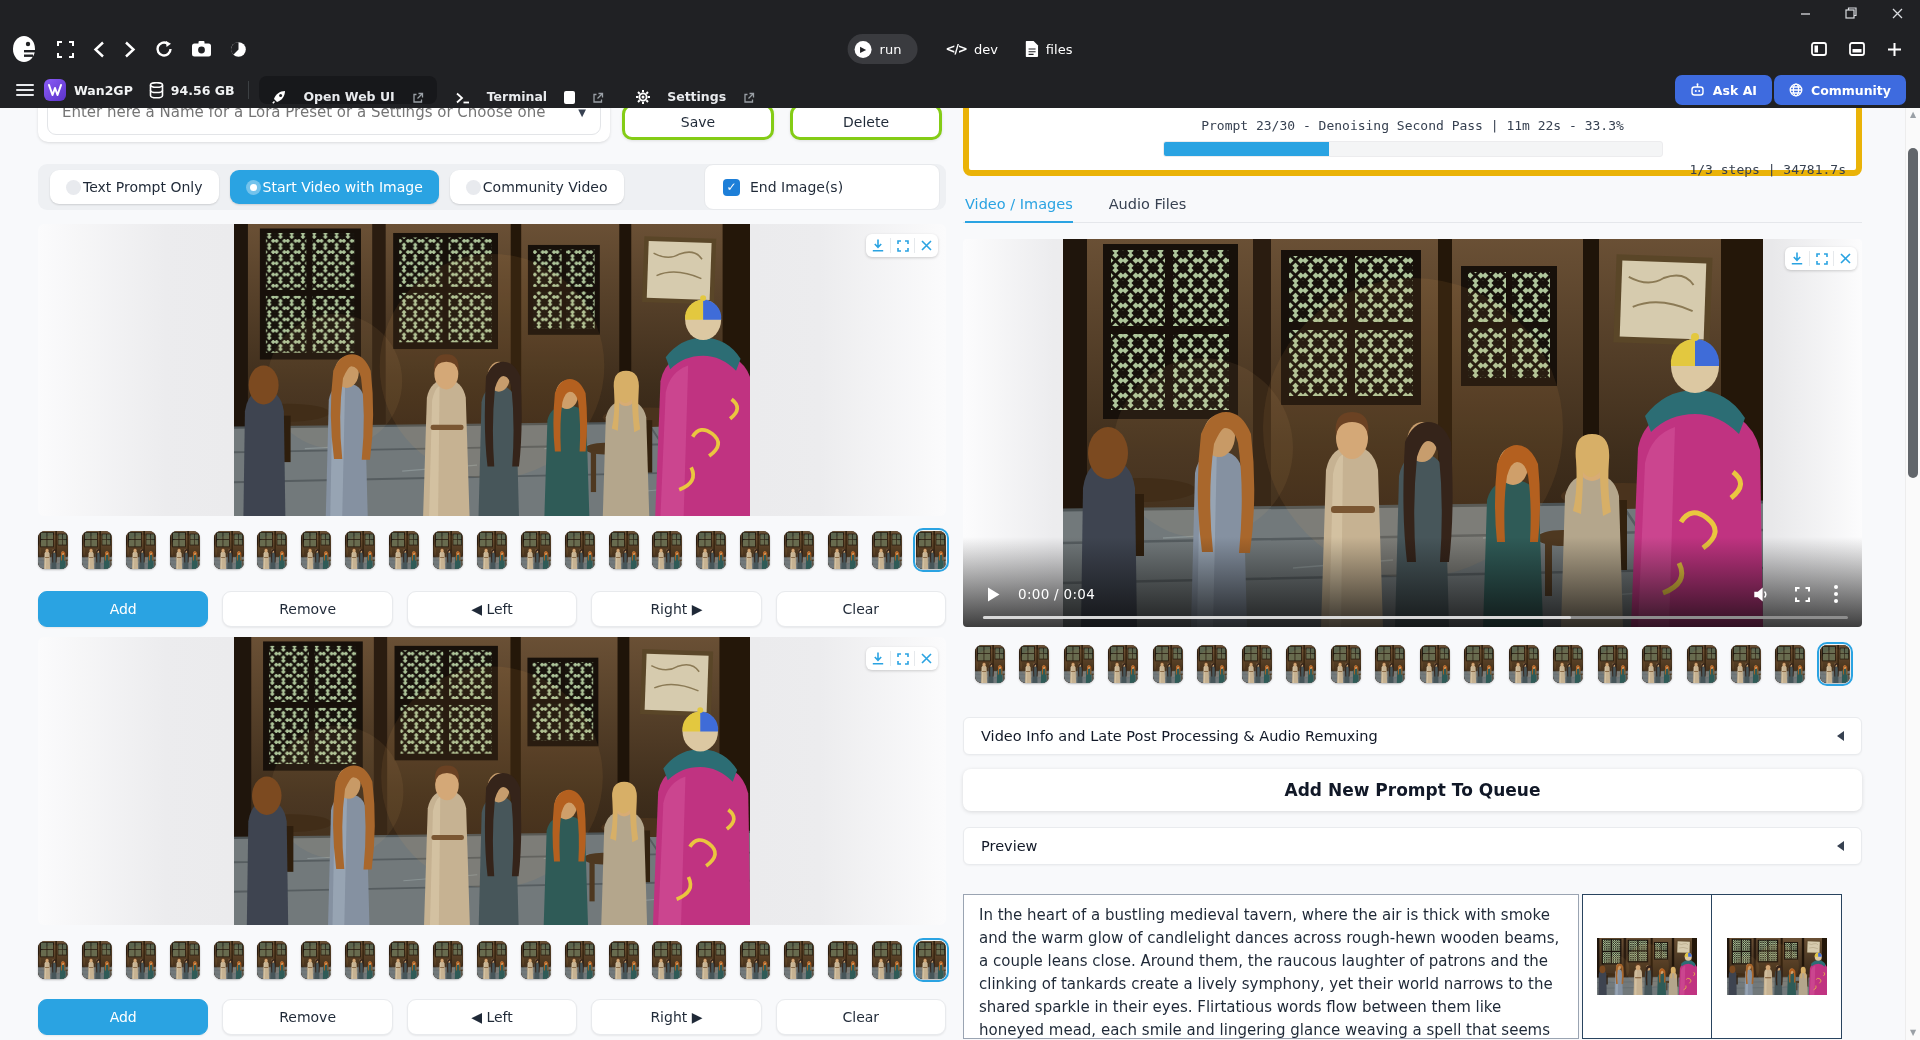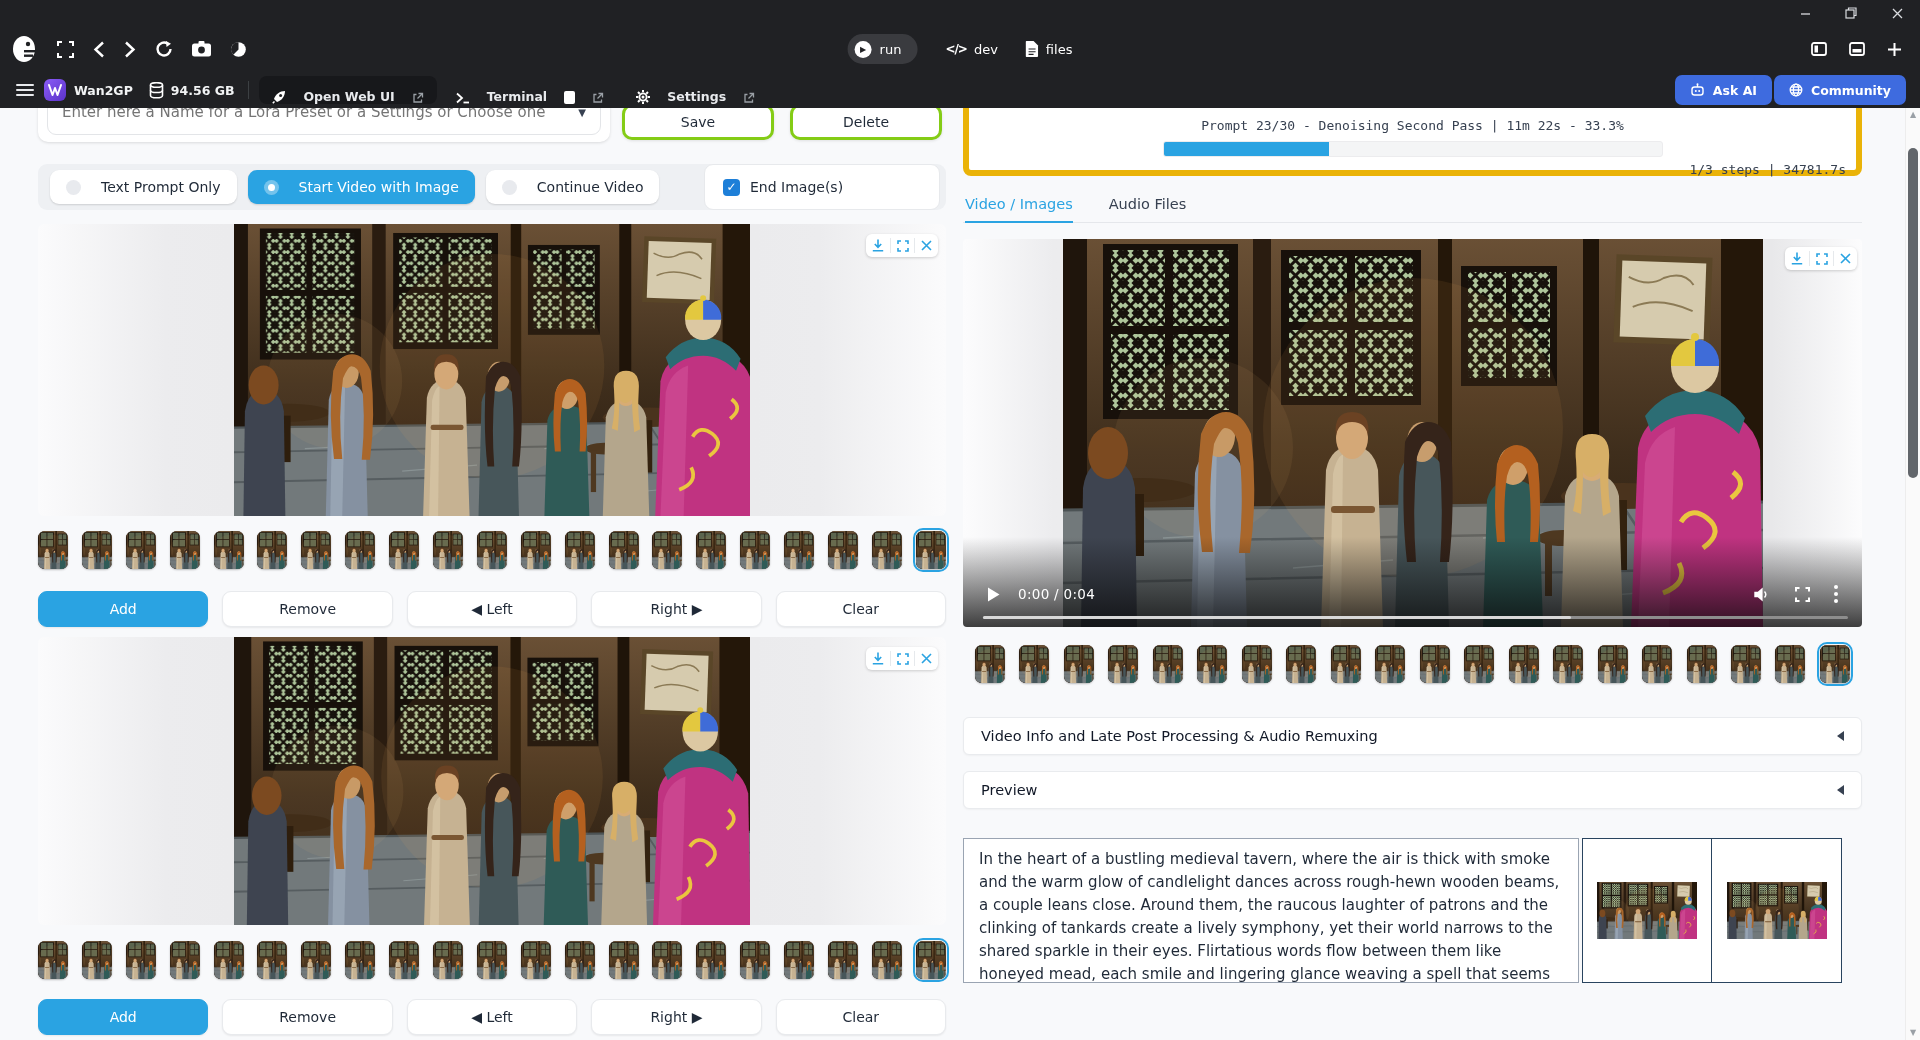--- a/index.html
+++ b/index.html
@@ -39,21 +39,21 @@
 .col-right{width:899px;margin-left:17px;display:flex;flex-direction:column;flex:none}
 
 
 .preset-row{display:flex;margin-top:-26px;height:60px;gap:16px;align-items:flex-end}
 .preset-card{width:572px;height:60px;background:#fff;border-radius:10px;box-shadow:0 1px 3px rgba(0,0,0,.12);padding:7px 9px;margin-right:-4px}
 .preset-box{height:46px;background:#fff;border:1px solid #e3e5e8;border-radius:9px;display:flex;align-items:center;padding:0 14px}
 .preset-box input{flex:1;border:none;outline:none;font-size:15px;color:#374151;font-family:inherit;background:transparent}
 .caret{color:#374151;font-size:10px;margin-left:8px}
 .top-btn{width:152px;height:36px;background:#fff;border:3px solid #84cc16;border-radius:10px;box-shadow:0 1px 3px rgba(0,0,0,.1);display:flex;align-items:center;justify-content:center;font-size:14px;color:#1f2937;margin-bottom:2px}
 .mode-row{margin-top:22px;height:46px;background:#eef0f3;border-radius:9px;display:flex;align-items:center;padding:0 6px 0 12px}
-.mode-pill{height:34px;border-radius:9px;background:#fff;box-shadow:0 1px 2px rgba(0,0,0,.14);display:flex;align-items:center;gap:20px;padding:0 16px;font-size:14px;color:#1f2937;margin-right:11px}
+.mode-pill{height:34px;border-radius:9px;background:#fff;box-shadow:0 1px 2px rgba(0,0,0,.14);display:flex;align-items:center;gap:2px;padding:0 16px;font-size:14px;color:#1f2937;margin-right:11px}
 .mode-pill .dot{width:15px;height:15px;border-radius:50%;background:#e8eaee}
 .mode-pill.sel{background:#2aa3e2;color:#fff}
 .mode-pill.sel .dot{background:rgba(255,255,255,.35);position:relative}
 .mode-pill.sel .dot::after{content:"";position:absolute;left:4px;top:4px;width:7px;height:7px;border-radius:50%;background:#fff}
 .endimg-card{margin-left:auto;width:236px;height:46px;background:#fff;border-radius:9px;border:1px solid #e7e9ec;display:flex;align-items:center;gap:10px;padding:0 18px}
 .checkbox{width:17px;height:17px;border-radius:4px;background:#1d7fd8;color:#fff;font-size:12px;display:flex;align-items:center;justify-content:center}
 .endimg-label{font-size:14px;color:#1f2937}
 .image-card{background:linear-gradient(90deg,#fbfbfc 0%,#ececee 14%,#e7e7e9 50%,#ececee 86%,#fbfbfc 100%);border-radius:6px;position:relative;display:flex;justify-content:center;overflow:hidden}
 .image-card.first{margin-top:14px;height:292px}
 .image-card.second{margin-top:10px;height:288px}
@@ -441,21 +441,21 @@
         <div class="mode-pill">
             <span class="dot"></span>
             <span>Text Prompt Only</span>
           </div>
         <div class="mode-pill sel">
             <span class="dot"></span>
             <span>Start Video with Image</span>
           </div>
         <div class="mode-pill">
             <span class="dot"></span>
-            <span>Continue Video</span>
+            <span>Community Video</span>
           </div>
         <div class="endimg-card">
           <span class="checkbox">✓</span>
           <span class="endimg-label">End Image(s)</span>
         </div>
       </div>
 
       <div class="image-card first">
         <svg class="scene-img">
             <use href="#tavern-scene"></use>
@@ -899,20 +899,21 @@
               <use href="#tavern-scene"></use>
             </svg>
           </div>
         </div>
 
       <div class="accordion a1">
         <span>Video Info and Late Post Processing &amp; Audio Remuxing</span>
         <span class="acc-arrow"></span>
       </div>
 
+      <div class="add-queue">Add New Prompt To Queue</div>
 
       <div class="accordion a2">
         <span>Preview</span>
         <span class="acc-arrow"></span>
       </div>
 
       <div class="preview-row">
         <textarea class="prompt-area" spellcheck="false" style="">In the heart of a bustling medieval tavern, where the air is thick with smoke and the warm glow of candlelight dances across rough-hewn wooden beams, a couple leans close. Around them, the raucous laughter of patrons and the clinking of tankards create a lively symphony, yet their world narrows to the shared sparkle in their eyes. Flirtatious words flow between them like honeyed mead, each smile and lingering glance weaving a spell that seems to soften the chaos around them. The scent of roasting meat mingles with the tang of ale, wrapping the pair in an</textarea>
         <div class="pv-box">
             <svg class="pv-img">

